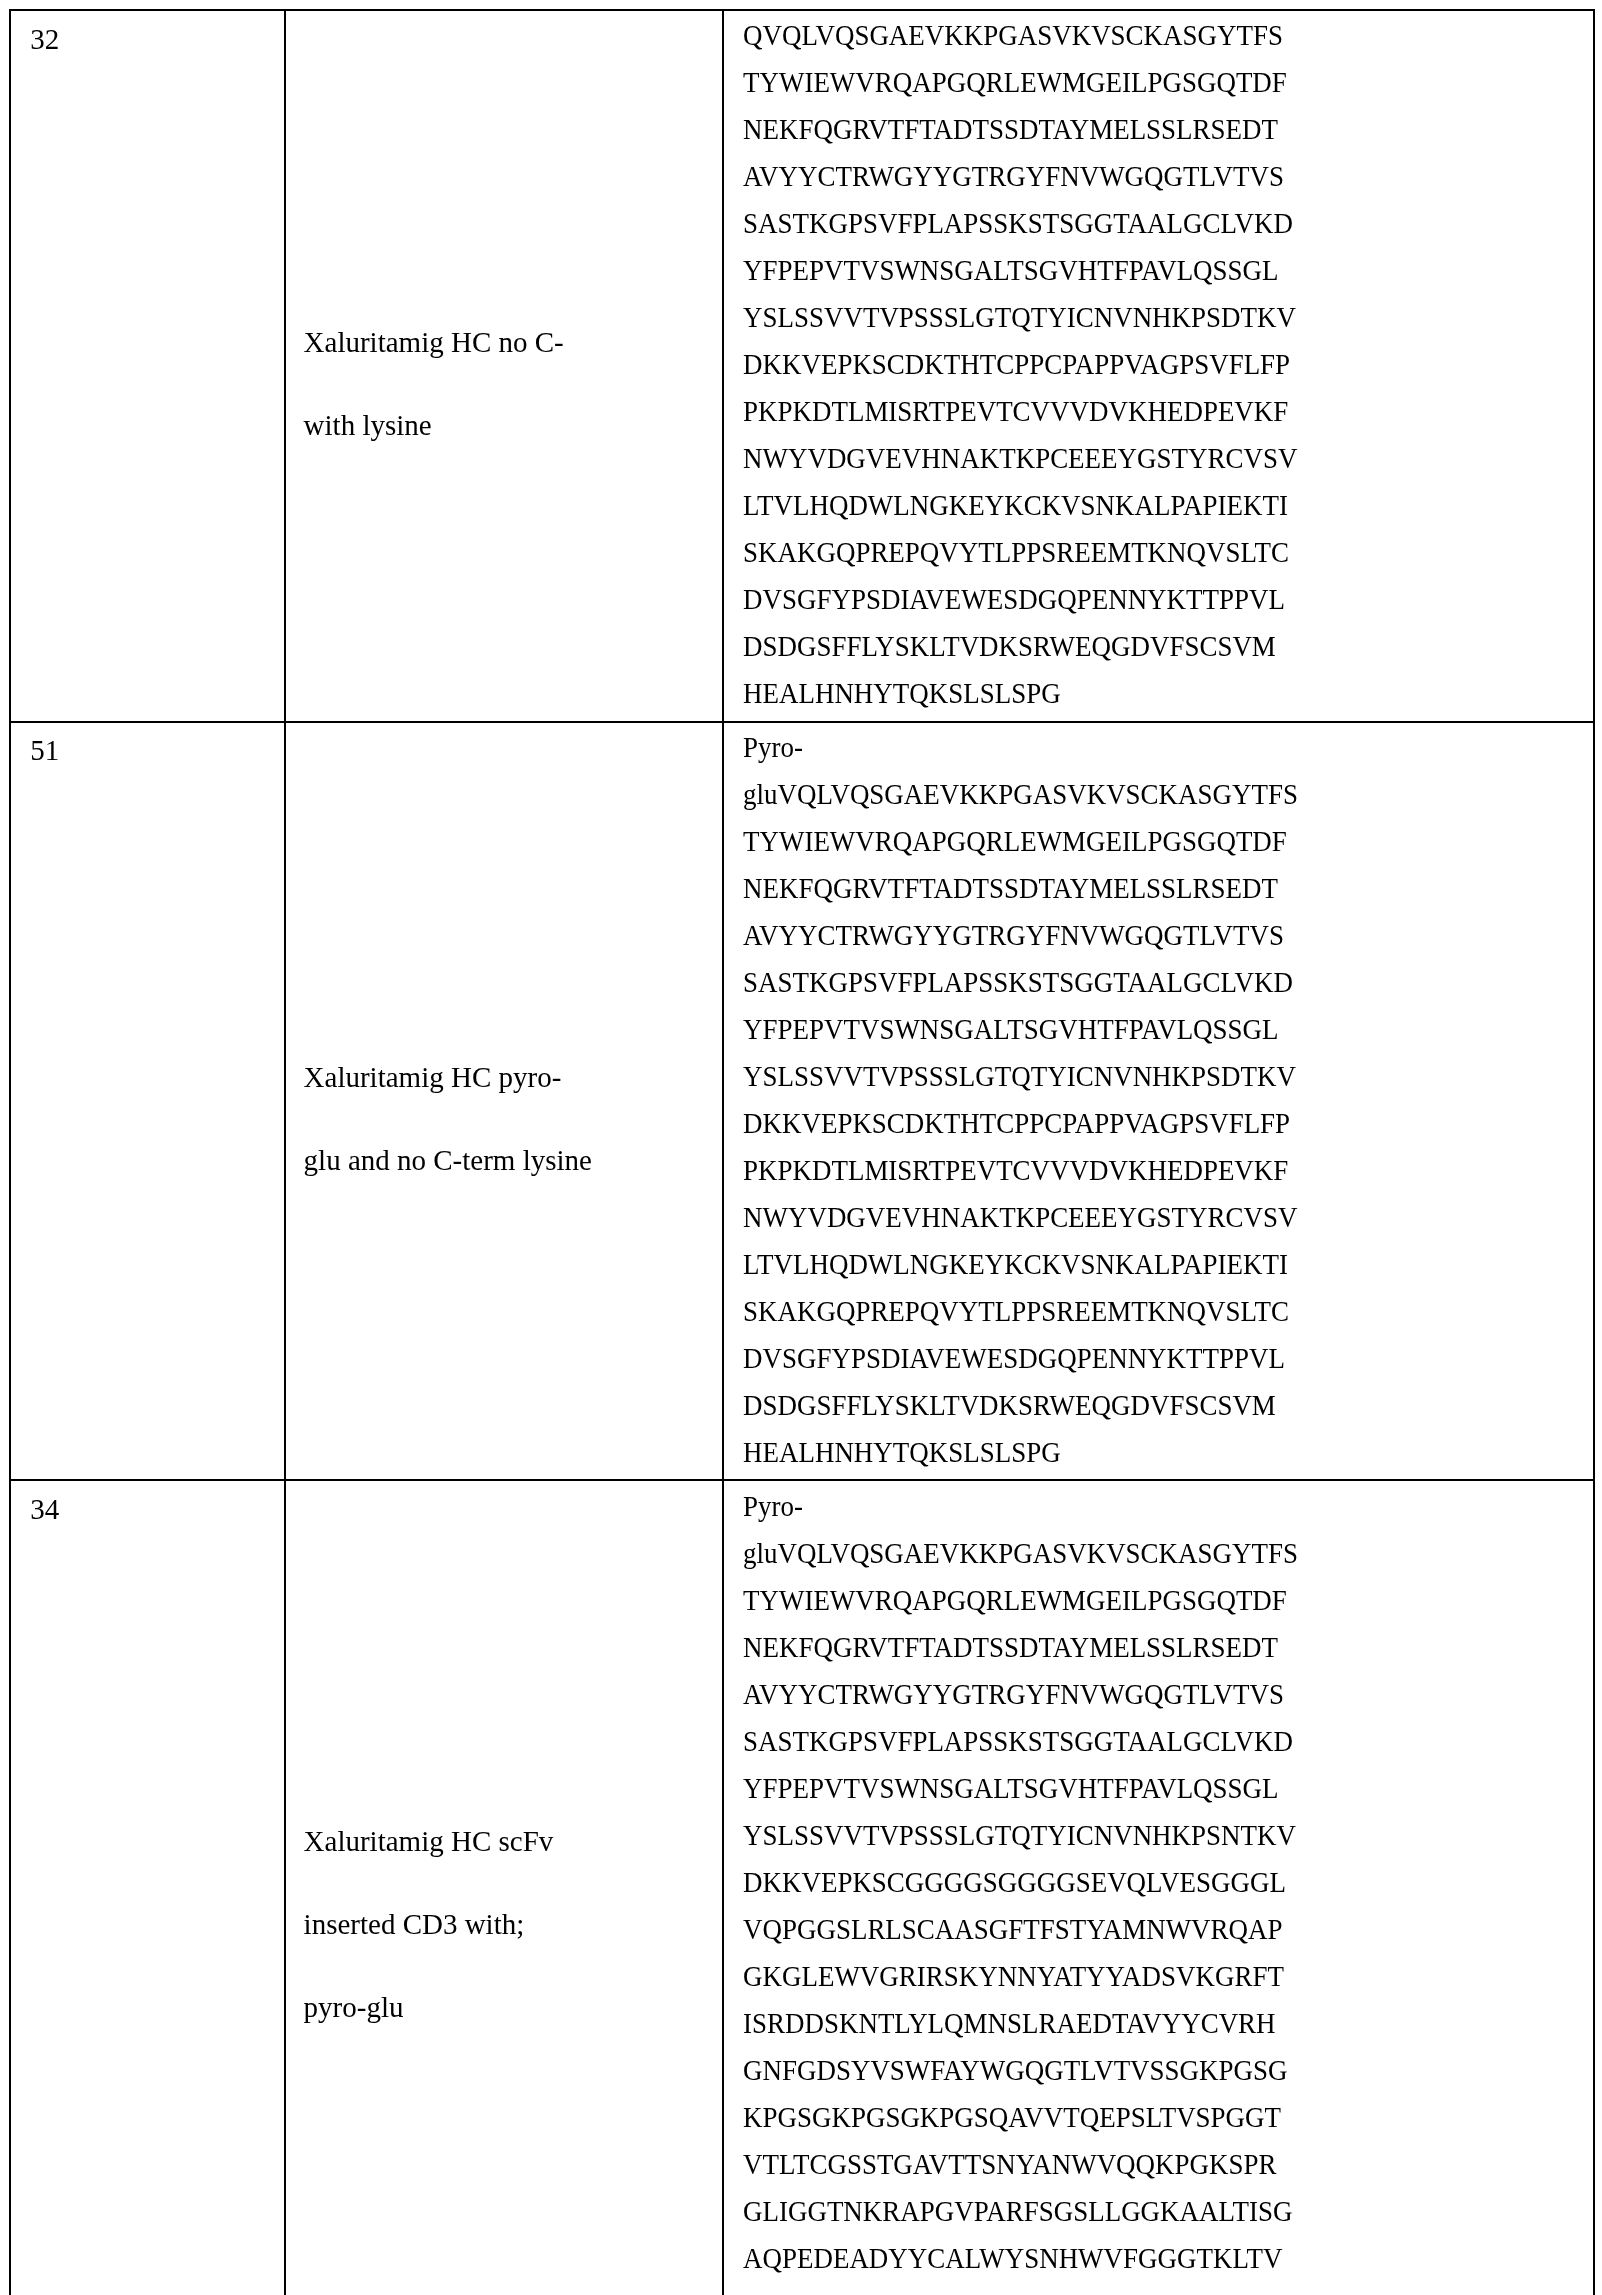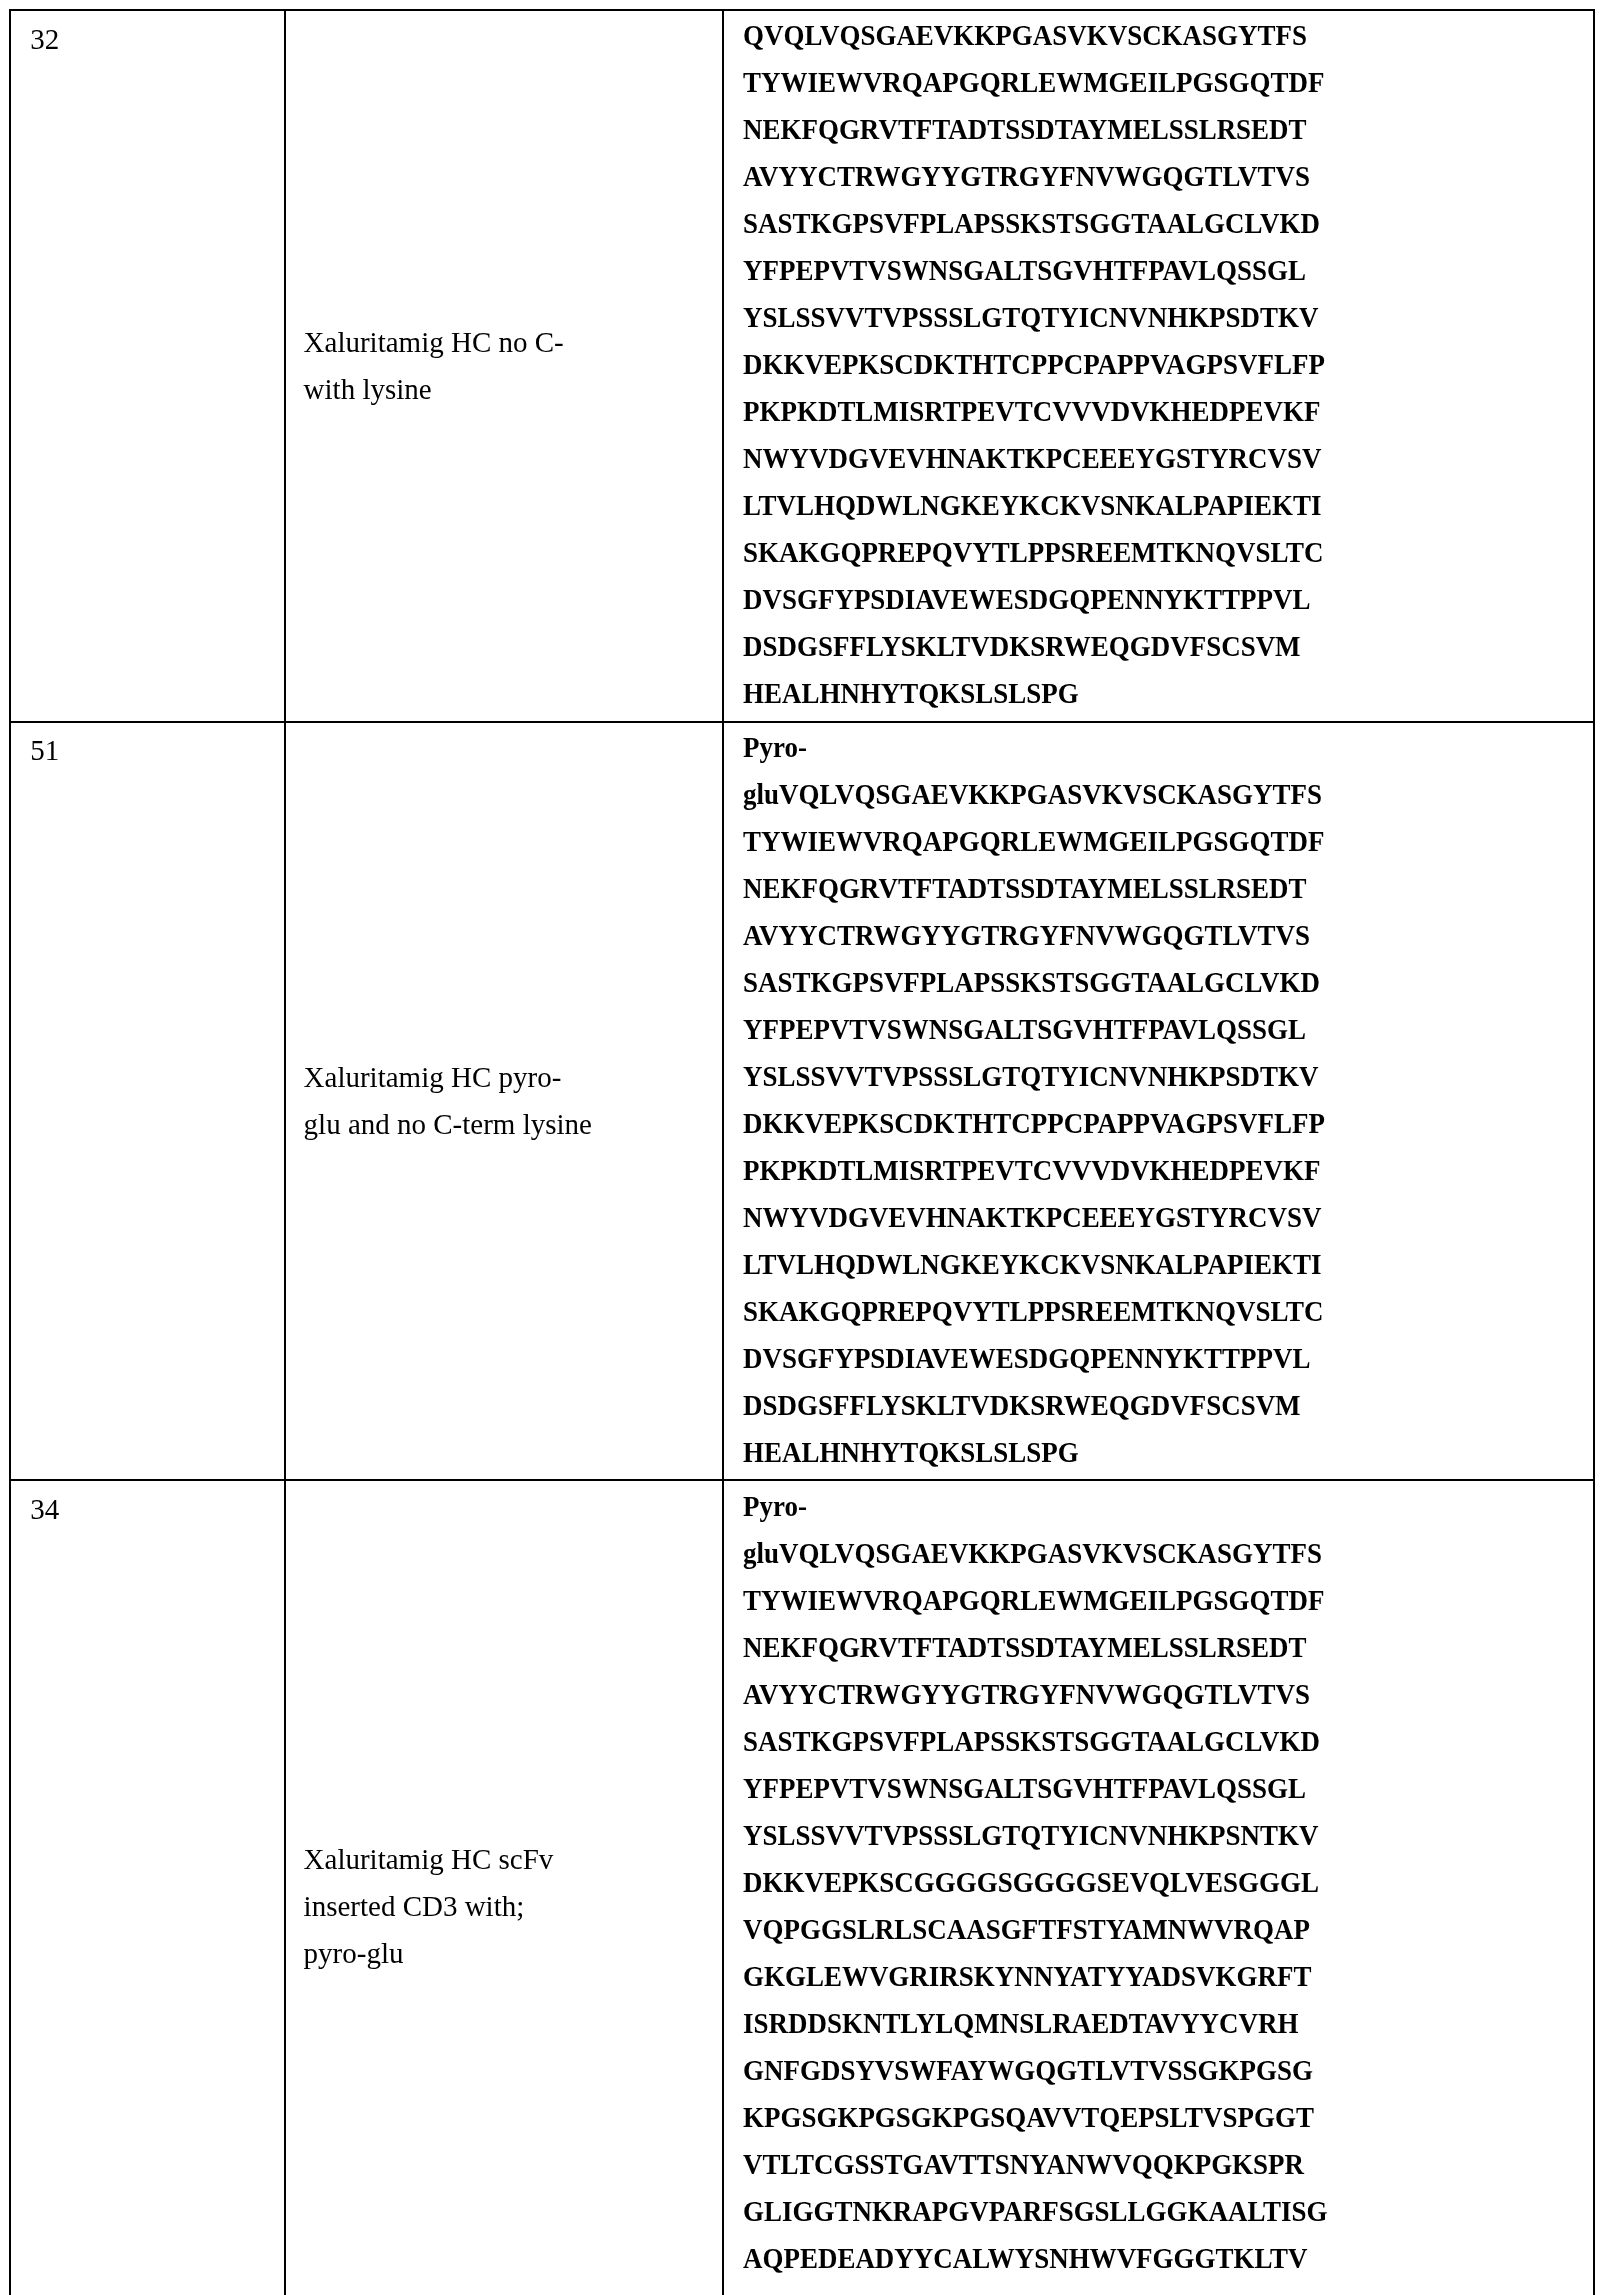--- a/index.html
+++ b/index.html
@@ -11,23 +11,23 @@
   }
   table.seq-table td {
     border:2.4px solid #000; vertical-align:top; padding:0;
     font-size:29px; line-height:47px;
   }
   col.c1 { width:275px; }
   col.c2 { width:438px; }
   col.c3 { width:871px; }
   td.id-cell { padding:4.8px 0 0 19.3px !important; }
   td.desc-cell { vertical-align:middle !important; padding:0 8px 0 17.7px !important; }
-  td.seq-cell { padding:1.6px 0 3.2px 19.3px !important;font-weight:bold; }
+  td.seq-cell { padding:1.6px 0 3.2px 19.3px !important; }
   .seq-line { display:block; white-space:nowrap; transform:scaleX(0.93); transform-origin:left center; }
-  .desc-line { display:block; white-space:nowrap; }
+  .desc-line { display:block; white-space:nowrap;margin-top:36px; }
   tr.r32 { height:697px; }
   tr.r33 { height:743px; }
   tr.r34 { height:837px; }
 </style>
 </head>
 <body>
 
 <table class="seq-table">
   <colgroup>
       <col class="c1">

